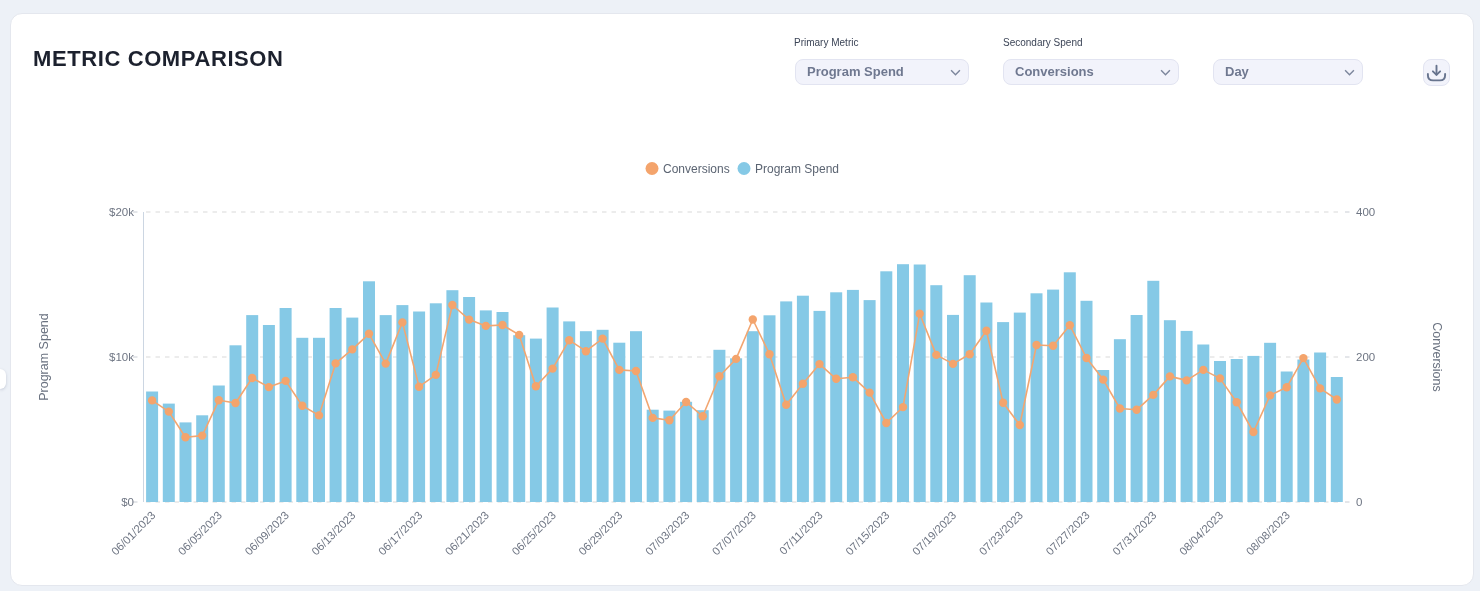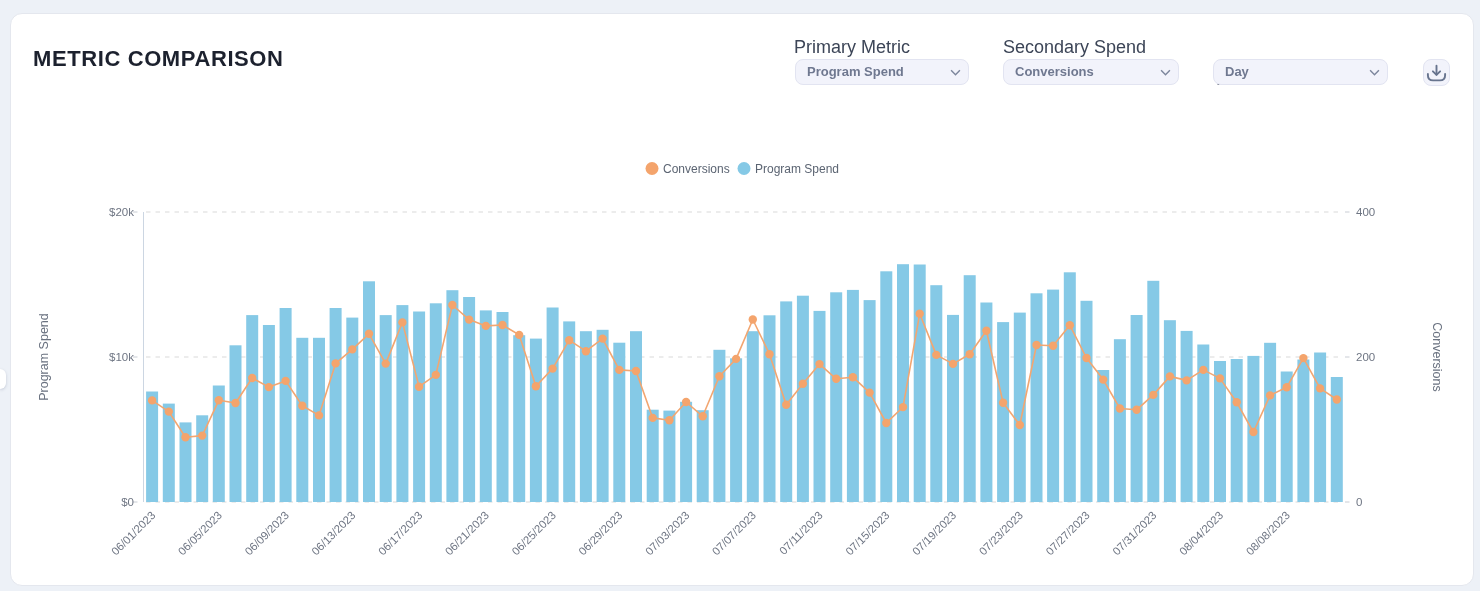--- a/index.html
+++ b/index.html
@@ -2,21 +2,21 @@
 <html><head>
 <meta charset="utf-8">
 <style>
   * { margin:0; padding:0; box-sizing:border-box; }
   html,body { width:1480px; height:591px; background:#edf1f7; overflow:hidden;
     font-family:"Liberation Sans", sans-serif; }
   .card { position:absolute; left:10px; top:13px; width:1464px; height:573px;
     background:#ffffff; border:1px solid #e4e7ee; border-radius:12px; }
   .title { position:absolute; left:33px; top:46px; font-size:22px; font-weight:bold;
     color:#1c212e; letter-spacing:0.6px; }
-  .ctl-label { position:absolute; top:37px; font-size:18px; color:#3c4557; }
+  .ctl-label { position:absolute; top:37px; font-size:10px; color:#3c4557; }
   .dd { position:absolute; top:59px; height:26px; background:#f2f3fb;
     border:1px solid #e2e4f1; border-radius:8px; font-size:13px; font-weight:bold;
     color:#6f7890; line-height:24px; padding-left:11px; }
   .chev { position:absolute; right:7px; top:7px; width:11px; height:11px; }
   .dlbtn { position:absolute; left:1423px; top:59px; width:27px; height:27px;
     background:#f2f3fb; border:1px solid #e2e4f1; border-radius:8px; }
   .handle { position:absolute; left:0; top:369px; width:6px; height:20px; background:#ffffff;
     border-radius:0 10px 10px 0; box-shadow:0 1px 3px rgba(100,110,140,.3); }
 </style>
 </head>
@@ -31,21 +31,21 @@
 <div class="dd" style="left:795px; width:174px;">Program Spend
   <svg class="chev" viewBox="0 0 10 10">
       <path d="M1 3 L5 7 L9 3" fill="none" stroke="#7c869c" stroke-width="1.3"></path>
     </svg>
 </div>
 <div class="dd" style="left:1003px; width:176px;">Conversions
   <svg class="chev" viewBox="0 0 10 10">
       <path d="M1 3 L5 7 L9 3" fill="none" stroke="#7c869c" stroke-width="1.3"></path>
     </svg>
 </div>
-<div class="dd" style="left:1213px; width:175px;">Day
+<div class="dd" style="left:1213px; width:150px;">Day
   <svg class="chev" viewBox="0 0 10 10">
       <path d="M1 3 L5 7 L9 3" fill="none" stroke="#7c869c" stroke-width="1.3"></path>
     </svg>
 </div>
 
 <div class="dlbtn">
   <svg width="25" height="25" viewBox="0 0 25 25">
     <g fill="none" stroke="#67748e" stroke-width="1.9" stroke-linecap="round">
       <line x1="12.5" y1="5.8" x2="12.5" y2="14.6"></line>
       <path d="M8.9 11.3 L12.5 14.9 L16.1 11.3" stroke-linejoin="round"></path>

